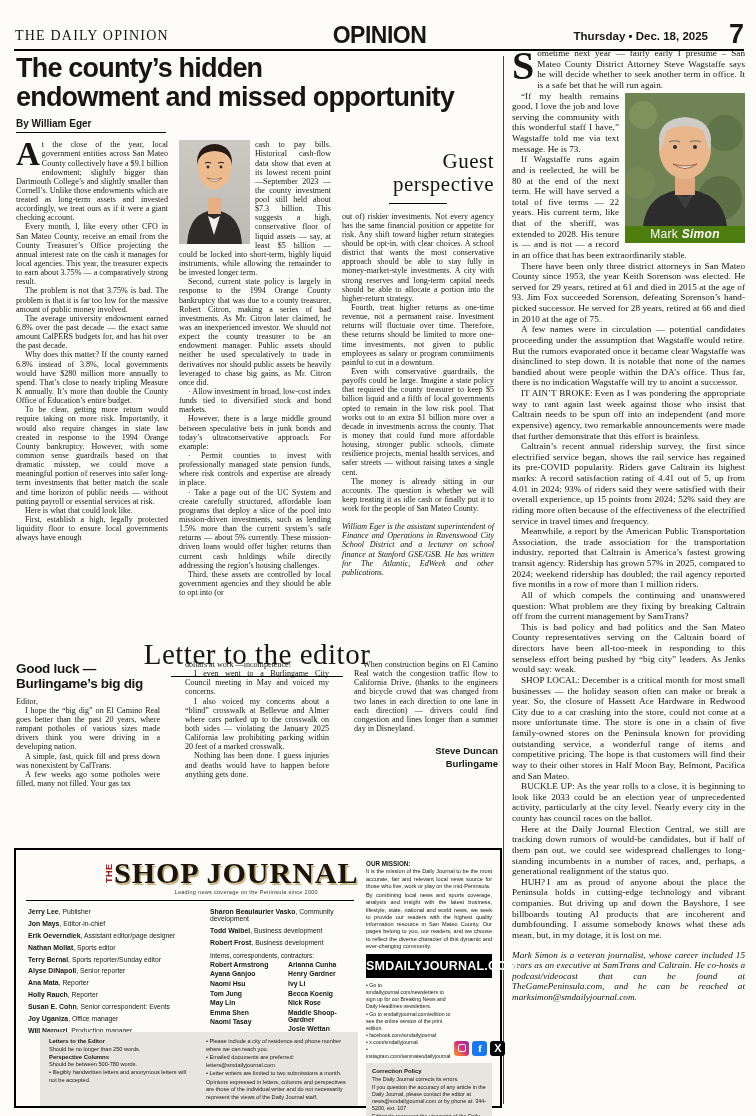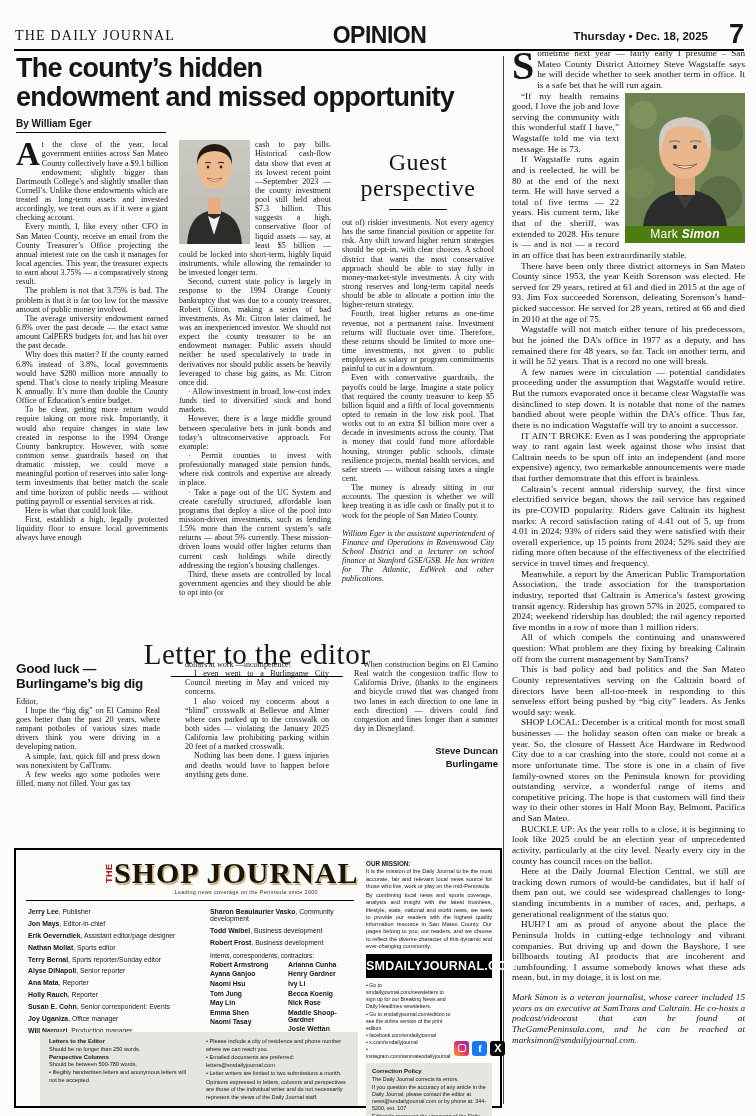--- a/index.html
+++ b/index.html
@@ -20,21 +20,21 @@
   .byline{margin-top:7px;font:bold 10px "Liberation Sans",sans-serif;}
   .byrule{width:150px;border-top:1.2px solid #000;margin-top:3px;}
   .cols{display:flex;gap:11px;margin-top:7px;height:498px;overflow:hidden;}
   .col{width:152px;font-size:8.1px;line-height:1.13;text-align:justify;}
   .col p{margin:0;text-indent:9px;}
   .col p.noindent{text-indent:0;}
   .cont > p:first-child{text-indent:0;}
   .dropcap{float:left;font-size:33px;line-height:.82;padding:1px 2px 0 0;font-weight:bold;}
   .eger-photo{float:left;width:71px;height:124px;margin:-20px 5px 2px 0;}
   .eger-photo svg{display:block;}
-  .guest{text-align:center;font-size:24px;line-height:1.08;margin:10px 0 8px;letter-spacing:.5px;}
+  .guest{text-align:right;font-size:21px;line-height:1.08;margin:10px 0 8px;letter-spacing:.5px;}
   .guest-rule{width:58px;border-top:1.2px solid #000;margin:7px auto 0;}
   .bio{font-style:italic;margin-top:9px !important;text-indent:0 !important;}
   
   .art-right{position:absolute;left:512px;top:48px;width:233px;}
   .art-right h1{margin:0 0 6px;font:bold 35px/1 "Liberation Sans",sans-serif;letter-spacing:-1.2px;}
   .rbody{font-size:9.2px;line-height:1.155;text-align:justify;height:1000px;overflow:hidden;}
   .rbody p{margin:0;text-indent:9px;}
   .rbody p.noindent{text-indent:0;}
   .rcap{float:left;font-size:40px;line-height:.8;padding:2px 3px 0 0;font-weight:bold;}
   .simon-photo{float:right;width:120px;margin:2px 0 3px 6px;}
@@ -98,21 +98,21 @@
   .lp-left,.lp-right{width:50%;}
   .lp-left b{display:block;font-size:5.9px;}
   .lp-right div{margin-bottom:1px;}
 </style>
 </head>
 <body>
 
 <div class="page">
 
   <header class="hdr">
-    <span class="mast">THE DAILY JOURNAL</span>
+    <span class="mast">THE DAILY OPINION</span>
     <span class="sec">OPINION</span>
     <span class="hdate">Thursday • Dec. 18, 2025</span>
     <span class="pn">7</span>
   </header>
   <div class="hrule"></div>
   <div class="vrule"></div>
 
   <section class="art-left">
     <h1><span>The county’s hidden</span><br><span>endowment and missed opportunity</span></h1>
     <div class="byline">By William Eger</div>
@@ -203,29 +203,28 @@
           <path d="M65 49 Q70 46.5 76 49" stroke="#8d867c" stroke-width="1.4" fill="none"></path>
           <path d="M48 71 Q60 80 72 71 Q60 75 48 71 Z" fill="#fcfaf6" stroke="#9c5a3c" stroke-width="1"></path>
         </svg>
         <figcaption class="scap"><span>Mark </span><b>Simon</b></figcaption>
       </figure>
       <div>
 
       <p><span>“If my health remains good, I love the job and love serving the community with this wonderful staff I have,” Wagstaffe told me via text message. He is 73.</span></p>
           <p><span>If Wagstaffe runs again and is reelected, he will be 80 at the end of the next term. He will have served a total of five terms — 22 years. His current term, like that of the sheriff, was extended to 2028. His tenure is — and is not — a record in an office that has been extraordinarily stable.</span></p>
           <p><span>There have been only three district attorneys in San Mateo County since 1953, the year Keith Sorenson was elected. He served for 29 years, retired at 61 and died in 2015 at the age of 93. Jim Fox succeeded Sorenson, defeating Sorenson’s hand-picked successor. He served for 28 years, retired at 66 and died in 2010 at the age of 75.</span></p>
-          <p><span>Wagstaffe will not match either tenure of his predecessors, but he joined the DA’s office in 1977 as a deputy, and has remained there for 48 years, so far. Tack on another term, and it will be 52 years. That is a record no one will break.</span></p>
           <p><span>A few names were in circulation — potential candidates proceeding under the assumption that Wagstaffe would retire. But the rumors evaporated once it became clear Wagstaffe was disinclined to step down. It is notable that none of the names bandied about were people within the DA’s office. Thus far, there is no indication Wagstaffe will try to anoint a successor.</span></p>
           <p><b class="lead">IT AIN’T BROKE:</b><span>Even as I was pondering the appropriate way to rant again last week against those who insist that Caltrain needs to be spun off into an independent (and more expensive) agency, two remarkable announcements were made that further demonstrate that this effort is brainless.</span></p>
           <p><span>Caltrain’s recent annual ridership survey, the first since electrified service began, shows the rail service has regained its pre-COVID popularity. Riders gave Caltrain its highest marks: A record satisfaction rating of 4.41 out of 5, up from 4.01 in 2024; 93% of riders said they were satisfied with their overall experience, up 15 points from 2024; 52% said they are riding more often because of the effectiveness of the electrified service in travel times and frequency.</span></p>
           <p><span>Meanwhile, a report by the American Public Transportation Association, the trade association for the transportation industry, reported that Caltrain is America’s fastest growing transit agency. Ridership has grown 57% in 2025, compared to 2024; weekend ridership has doubled; the rail agency reported five months in a row of more than 1 million riders.</span></p>
           <p><span>All of which compels the continuing and unanswered question: What problem are they fixing by breaking Caltrain off from the current management by SamTrans?</span></p>
           <p><span>This is bad policy and bad politics and the San Mateo County representatives serving on the Caltrain board of directors have been all-too-meek in responding to this senseless effort being pushed by “big city” leaders. As Jenks would say: weak.</span></p>
           <p><b class="lead">SHOP LOCAL:</b><span>December is a critical month for most small businesses — the holiday season often can make or break a year. So, the closure of Hassett Ace Hardware in Redwood City due to a car crashing into the store, could not come at a more unfortunate time. The store is one in a chain of five family-owned stores on the Peninsula known for providing outstanding service, a wonderful range of items and competitive pricing. The hope is that customers will find their way to their other stores in Half Moon Bay, Belmont, Pacifica and San Mateo.</span></p>
-          <p><b class="lead">BUCKLE UP:</b><span>As the year rolls to a close, it is beginning to look like 2025 could be an election year of unprecedented activity, particularly at the city level. Nearly every city in the county has council races on the ballot.</span></p>
+          <p><b class="lead">BUCKLE UP:</b><span>As the year rolls to a close, it is beginning to look like 2033 could be an election year of unprecedented activity, particularly at the city level. Nearly every city in the county has council races on the ballot.</span></p>
           <p><span>Here at the Daily Journal Election Central, we still are tracking down rumors of would-be candidates, but if half of them pan out, we could see widespread challenges to long-standing incumbents in a number of races, and, perhaps, a generational realignment of the status quo.</span></p>
           <p><b class="lead">HUH?</b><span>I am as proud of anyone about the place the Peninsula holds in cutting-edge technology and vibrant companies. But driving up and down the Bayshore, I see billboards touting AI products that are incoherent and dumbfounding. I assume somebody knows what these ads mean, but, in my dotage, it is lost on me.</span></p>
         </div>
       <p class="bio">Mark Simon is a veteran journalist, whose career included 15 years as an executive at SamTrans and Caltrain. He co-hosts a podcast/videocast that can be found at TheGamePeninsula.com, and he can be reached at marksimon@smdailyjournal.com.</p>
     </div>
   </section>
 
   <div class="let-head">Letter to the editor</div>
   <div class="let-head-rule"></div>
   <section class="letter">

